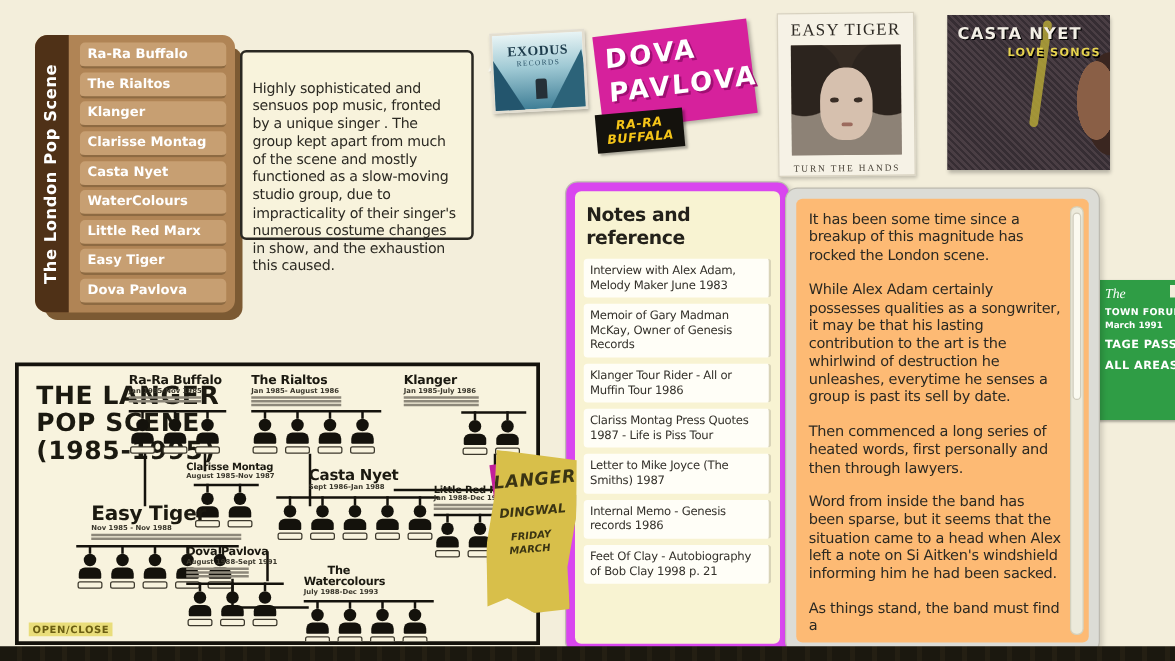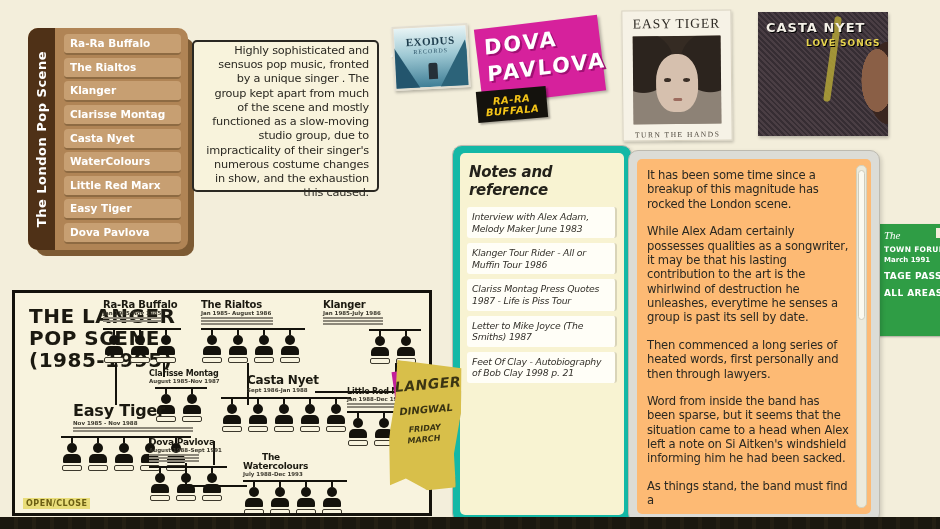--- a/index.html
+++ b/index.html
@@ -9,21 +9,21 @@
 
   
   .folder-shadow { position:absolute; left:36px; top:38px; width:158px; height:218px; background:#7c5a33; border-radius:10px; }
   .folder { position:absolute; left:28px; top:28px; width:160px; height:222px; background:#b08455; border-radius:10px; display:flex; }
   .folder-spine { width:27px; background:#4f3117; border-radius:10px 0 0 10px; display:flex; align-items:center; justify-content:center; }
   .spine-text { writing-mode:vertical-rl; transform:rotate(180deg); color:#fff; font-weight:bold; font-size:13px; letter-spacing:.5px; white-space:nowrap; }
   .folder-list { flex:1; padding:6px 7px 6px 9px; display:flex; flex-direction:column; justify-content:space-between; }
   .band-btn { display:block; background:#c79f72; border:none; border-radius:4px; border-bottom:2px solid #8d6a42; color:#fff; font-weight:bold; font-size:10.5px; text-align:left; padding:2px 6px 3px; height:21px; font-family:"DejaVu Sans", sans-serif; cursor:pointer; }
 
   
-  .desc-card { position:absolute; left:192px; top:40px; width:187px; height:152px; background:#f8f3dc; border:2px solid #2a2822; border-radius:5px; padding:2px 8px; font-size:11.3px; line-height:1.26; color:#2b2922; letter-spacing:-.2px;text-align:right; }
+  .desc-card { position:absolute; left:192px; top:40px; width:187px; height:152px; background:#f8f3dc; border:2px solid #2a2822; border-radius:5px; padding:22px 8px; font-size:11.3px; line-height:1.26; color:#2b2922; letter-spacing:-.2px; }
 
   
   .player { position:absolute; left:195px; top:203px; display:flex; gap:8px; }
   .pbtn { width:38px; height:38px; background:#13110c; border:none; border-radius:6px; display:flex; align-items:center; justify-content:center; cursor:pointer; }
   .pbtn .pcircle { width:29px; height:29px; background:#f3eedb; border-radius:50%; display:flex; align-items:center; justify-content:center; font-size:9px; font-weight:bold; color:#13110c; font-family:"DejaVu Sans", sans-serif; }
 
   
   .exodus { position:absolute; left:393px; top:25px; width:76px; height:64px; background:#f5f2ea; border:2px solid #e3ded0; transform:rotate(-3deg); box-shadow:1px 2px 3px rgba(0,0,0,.25); overflow:hidden; }
   .exodus-art { position:absolute; inset:0; background:linear-gradient(180deg,#e8f4f5 0%,#9fc9d4 45%,#3f7e96 100%); }
   .exodus-berg1 { position:absolute; left:-8px; top:18px; width:34px; height:46px; background:#23556d; clip-path:polygon(0 100%,20% 0,100% 100%); }
@@ -49,21 +49,21 @@
   .easy-lips { position:absolute; left:17px; top:44px; width:9px; height:3px; background:#9c6b5e; border-radius:2px; }
   .easy-caption { text-align:center; font-family:"Liberation Serif", serif; font-size:7.5px; color:#4c463c; letter-spacing:1.5px; margin-top:6px; }
 
   .casta-album { position:absolute; left:758px; top:12px; width:130px; height:124px; background:repeating-linear-gradient(45deg,#4a3e44 0 2px,#362d33 2px 4px), #3c3238; box-shadow:1px 2px 3px rgba(0,0,0,.25); overflow:hidden; }
   .casta-profile { position:absolute; right:-14px; top:6px; width:62px; height:130px; background:radial-gradient(ellipse 26px 52px at 60% 48%, #8a5f46 0 60%, transparent 61%), radial-gradient(ellipse 34px 66px at 78% 50%, #3a2620 0 62%, transparent 63%); }
   .casta-streak { position:absolute; right:52px; top:4px; width:7px; height:86px; background:#b3a437; transform:rotate(8deg); border-radius:4px; opacity:.85; }
   .casta-title { position:absolute; left:8px; top:8px; font-size:13px; font-weight:800; color:#f3efe6; letter-spacing:1px; text-shadow:1px 1px 0 #000; }
   .casta-sub { position:absolute; left:22px; top:26px; font-size:9px; font-weight:800; color:#e6d34e; letter-spacing:1px; text-shadow:1px 1px 0 #000;margin-left:26px; }
 
   
-  .notes-frame { position:absolute; left:452px; top:145px; width:180px; height:378px; background:#14b8a6; border:1px solid #bdbab0; border-radius:10px; padding:7px; box-shadow:2px 2px 4px rgba(0,0,0,.15); z-index:3;font-style:italic; }
+  .notes-frame { position:absolute; left:452px; top:145px; width:180px; height:378px; background:#d946ef; border:1px solid #bdbab0; border-radius:10px; padding:7px; box-shadow:2px 2px 4px rgba(0,0,0,.15); z-index:3; }
   .notes-inner { width:100%; height:100%; background:#f8f3d2; border-radius:5px; padding:8px 7px; overflow:hidden; }
   .notes-title { font-size:15px; font-weight:bold; color:#23211a; margin:2px 0 8px 2px; letter-spacing:-.3px; }
   .note-item { background:#fffef7; border-radius:3px; border-right:2px solid #d9d4b8; padding:4px 5px; margin-bottom:5px; font-size:9.3px; line-height:1.25; color:#33302a; letter-spacing:-.2px; cursor:pointer; }
 
   
   .article-frame { position:absolute; left:628px; top:150px; width:252px; height:373px; background:#dcdcd6; border:1px solid #bdbab0; border-radius:10px; padding:8px; box-shadow:2px 2px 4px rgba(0,0,0,.15); z-index:3; }
   .article-inner { position:relative; width:100%; height:100%; background:#fdba74; border-radius:5px; padding:9px 20px 8px 10px; overflow:hidden; }
   .article-inner p { font-size:11.6px; line-height:1.24; color:#2b2922; letter-spacing:-.2px; margin-bottom:13px; }
   .scrollbar { position:absolute; right:4px; top:6px; bottom:6px; width:11px; background:#eceadb; border:1px solid #d4d1bd; border-radius:5px; }
   .scroll-thumb { position:absolute; left:1px; right:1px; top:4px; height:150px; background:#fbfaf0; border:1px solid #cfccbc; border-radius:4px; cursor:grab; }
@@ -174,23 +174,25 @@
     <div class="pass-line-b">TOWN FORUM</div>
     <div class="pass-line-s">March 1991</div>
     <div class="pass-big">TAGE PASS</div>
     <div class="pass-big">ALL AREAS</div>
   </div>
 
   <div class="notes-frame">
     <div class="notes-inner">
       <div class="notes-title">Notes and reference</div>
       <div class="note-item">Interview with Alex Adam, Melody Maker June 1983</div>
+      <div class="note-item">Memoir of Gary Madman McKay, Owner of Genesis Records</div>
       <div class="note-item">Klanger Tour Rider - All or Muffin Tour 1986</div>
       <div class="note-item">Clariss Montag Press Quotes 1987 - Life is Piss Tour</div>
       <div class="note-item">Letter to Mike Joyce (The Smiths) 1987</div>
+      <div class="note-item">Internal Memo - Genesis records 1986</div>
       <div class="note-item">Feet Of Clay - Autobiography of Bob Clay 1998 p. 21</div>
 
     </div>
   </div>
 
   <div class="article-frame">
     <div class="article-inner">
       <p>It has been some time since a breakup of this magnitude has rocked the London scene.</p>
       <p>While Alex Adam certainly possesses qualities as a songwriter, it may be that his lasting contribution to the art is the whirlwind of destruction he unleashes, everytime he senses a group is past its sell by date.</p>
       <p>Then commenced a long series of heated words, first personally and then through lawyers.</p>

